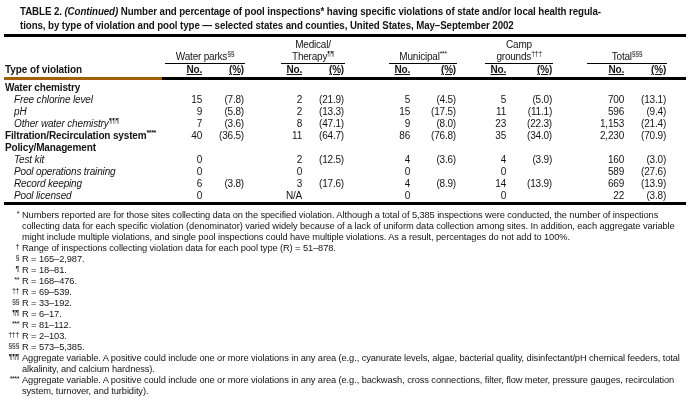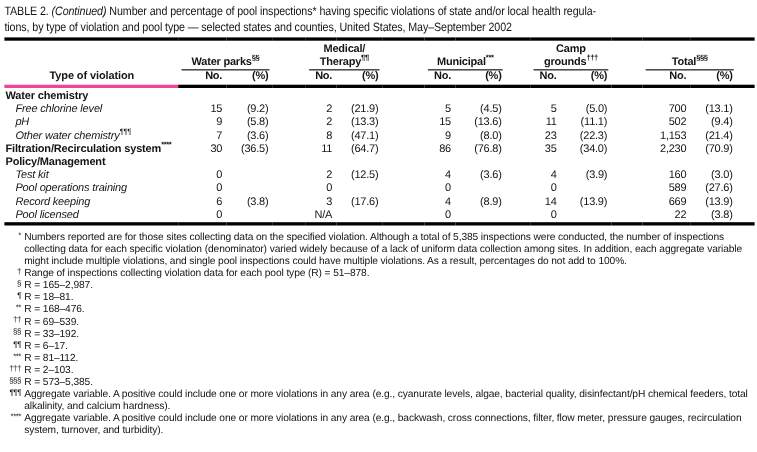--- a/index.html
+++ b/index.html
@@ -3,38 +3,38 @@
 <meta charset="utf-8">
 <style>
   html,body { margin:0; padding:0; }
   body {
     width:688px; height:411px; overflow:hidden; background:#fff; color:#141414;
     font-family:"Liberation Sans", sans-serif;
   }
   .page { padding:3px 3px 0 4px; }
 
   
-  .title { font-weight:normal; font-size:11px; line-height:13.5px; margin:2px 0 2px 0; }
+  .title { font-weight:bold; font-size:11px; line-height:13.5px; margin:2px 0 2px 16px; }
   .tl { white-space:nowrap; transform:scaleX(0.885); transform-origin:0 50%; letter-spacing:-0.1px; }
   .it { font-style:italic; }
 
   
   table { width:682px; border-collapse:collapse; table-layout:fixed; margin-top:2px;
           border-top:3px solid #000; border-bottom:3px solid #000; }
   th, td { padding:0; font-weight:normal; }
   .num { text-align:right; padding-right:4px; font-size:10px; letter-spacing:-0.2px; white-space:nowrap; }
   th.num { font-weight:bold; padding-bottom:2px; }
-  .lblh { text-align:center; vertical-align:bottom; font-weight:bold; font-size:10px;
-          letter-spacing:-0.1px; padding:0 0 2px 1px; border-bottom:3px solid #ec4899; }
+  .lblh { text-align:left; vertical-align:bottom; font-weight:bold; font-size:10px;
+          letter-spacing:-0.1px; padding:0 0 2px 1px; border-bottom:3px solid #a16207; }
   th.grp { vertical-align:bottom; padding:2px 3px 0 3px; }
-  .gl { border-bottom:1.5px solid #000; text-align:center; font-weight:bold; font-size:10px;
+  .gl { border-bottom:1.5px solid #000; text-align:center; font-weight:normal; font-size:10px;
         letter-spacing:-0.2px; padding-bottom:1px; }
   .l1, .l2 { line-height:11.5px; white-space:nowrap; }
   tr.sub th { border-bottom:3px solid #000; }
-  tr.sub { height:14px; }
+  tr.sub { height:14px;text-decoration:underline; }
   sup { font-size:7px; line-height:0; letter-spacing:-0.4px; vertical-align:super; }
   tbody td { font-size:10px; height:12px; line-height:12px; vertical-align:bottom; white-space:nowrap; }
   tbody tr:first-child td { padding-top:2px; }
   .lbl { text-align:left; letter-spacing:-0.15px; padding-left:1px; overflow:visible;margin-left:20px; }
   .lbl.ind { padding-left:10px;font-style:italic; }
   .b { font-weight:bold; }
 
   
   .fns { margin-top:5px; padding-right:3px; }
   .fn { display:flex; font-size:9.3px; line-height:11px; letter-spacing:-0.1px; }
@@ -128,21 +128,21 @@
         <th class="sp"></th>
       </tr>
     </thead>
     <tbody>
         <tr>
           <td class="lbl b" colspan="16"><span>Water chemistry</span></td>
         </tr>
         <tr>
           <td class="lbl ind"><span>Free chlorine level</span></td>
           <td class="num">15</td>
-          <td class="num">(9.2)</td>
+          <td class="num">(7.8)</td>
           <td class="sp"></td>
           <td class="num">2</td>
           <td class="num">(21.9)</td>
           <td class="sp"></td>
           <td class="num">5</td>
           <td class="num">(4.5)</td>
           <td class="sp"></td>
           <td class="num">5</td>
           <td class="num">(5.0)</td>
           <td class="sp"></td>
@@ -152,26 +152,26 @@
         </tr>
         <tr>
           <td class="lbl ind"><span>pH</span></td>
           <td class="num">9</td>
           <td class="num">(5.8)</td>
           <td class="sp"></td>
           <td class="num">2</td>
           <td class="num">(13.3)</td>
           <td class="sp"></td>
           <td class="num">15</td>
-          <td class="num">(13.6)</td>
+          <td class="num">(17.5)</td>
           <td class="sp"></td>
           <td class="num">11</td>
           <td class="num">(11.1)</td>
           <td class="sp"></td>
-          <td class="num">502</td>
+          <td class="num">596</td>
           <td class="num">(9.4)</td>
           <td class="sp"></td>
         </tr>
         <tr>
           <td class="lbl ind"><span>Other water chemistry</span><sup>¶¶¶</sup></td>
           <td class="num">7</td>
           <td class="num">(3.6)</td>
           <td class="sp"></td>
           <td class="num">8</td>
           <td class="num">(47.1)</td>
@@ -181,21 +181,21 @@
           <td class="sp"></td>
           <td class="num">23</td>
           <td class="num">(22.3)</td>
           <td class="sp"></td>
           <td class="num">1,153</td>
           <td class="num">(21.4)</td>
           <td class="sp"></td>
         </tr>
         <tr>
           <td class="lbl b"><span>Filtration/Recirculation system</span><sup>****</sup></td>
-          <td class="num">30</td>
+          <td class="num">40</td>
           <td class="num">(36.5)</td>
           <td class="sp"></td>
           <td class="num">11</td>
           <td class="num">(64.7)</td>
           <td class="sp"></td>
           <td class="num">86</td>
           <td class="num">(76.8)</td>
           <td class="sp"></td>
           <td class="num">35</td>
           <td class="num">(34.0)</td>

